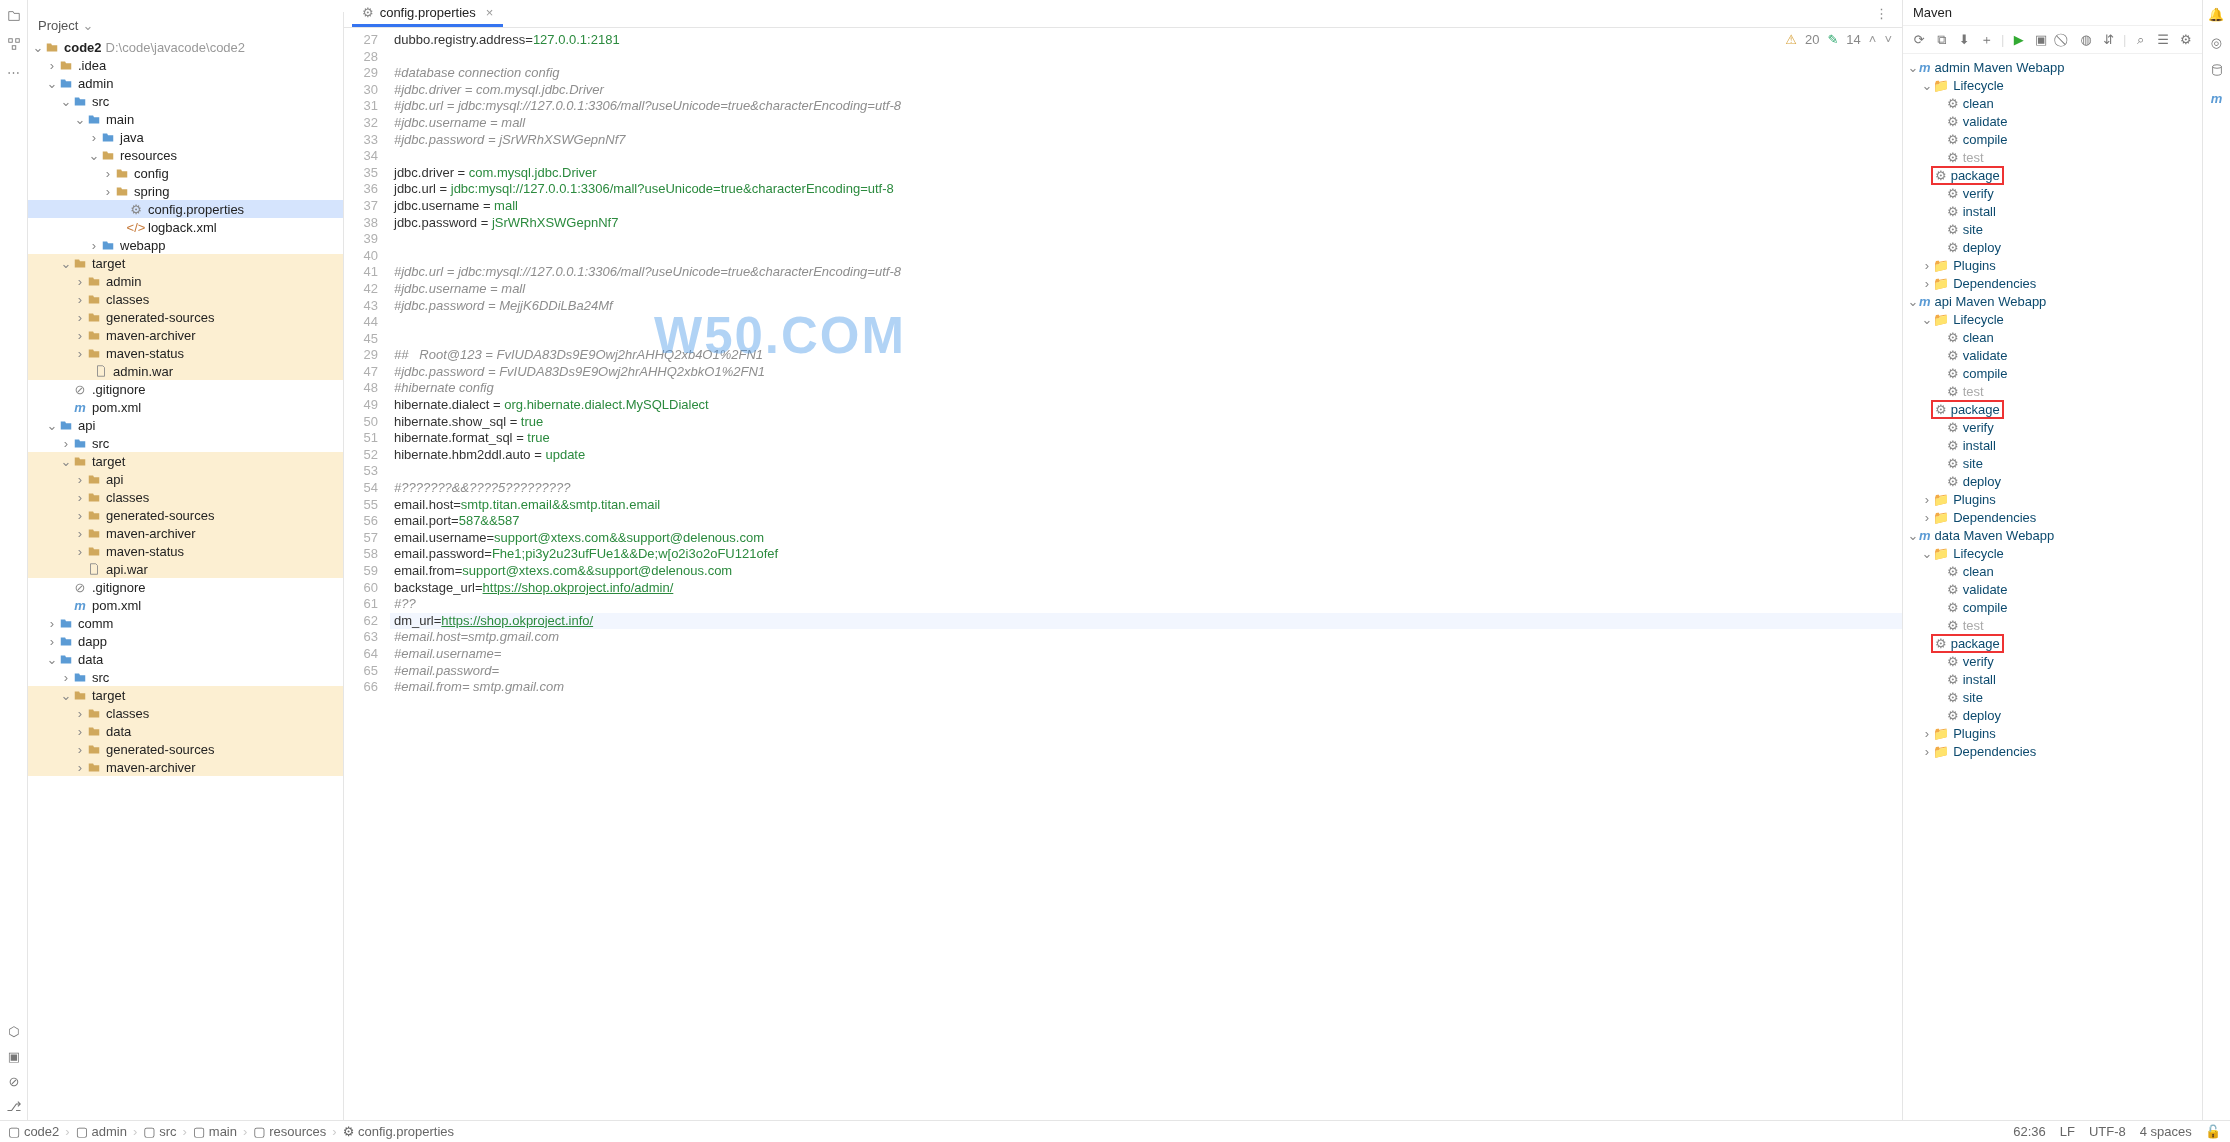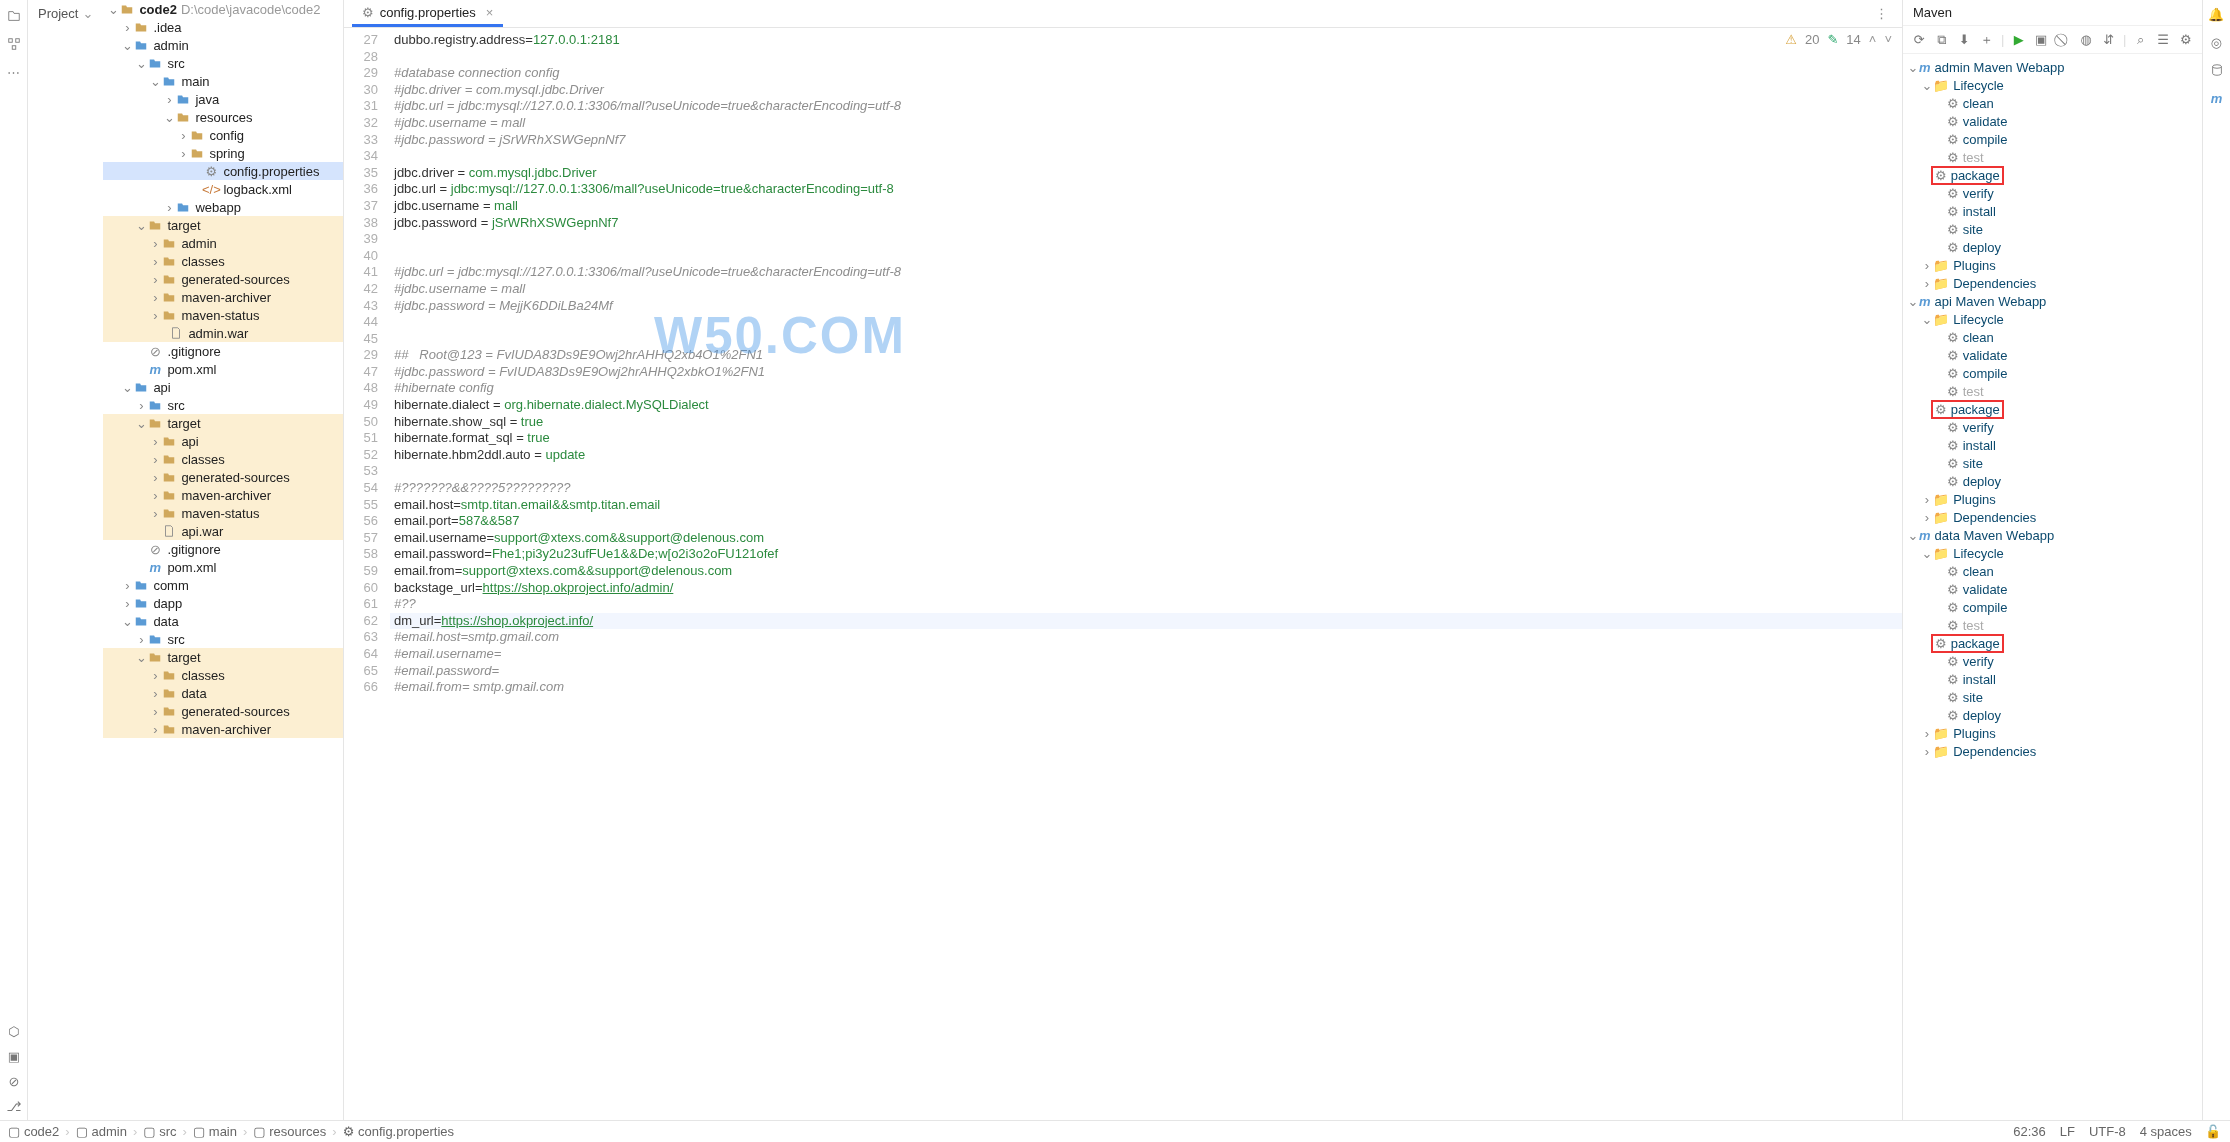--- a/index.html
+++ b/index.html
@@ -1,20 +1,20 @@
 <!DOCTYPE html>
 <html><head>
 <meta charset="utf-8">
 <style>
 * { margin: 0; padding: 0; box-sizing: border-box; font-family: -apple-system, "Segoe UI", Arial, sans-serif; font-size: 13px; }
 body { background: #fff; color: #333; overflow: hidden; }
 .app { display: flex; height: 100vh; width: 100vw; }
 .left-rail { width: 28px; background: #fff; border-right: 1px solid #e5e5e5; display: flex; flex-direction: column; align-items: center; padding-top: 8px; gap: 12px; }
 .left-rail .ic { width: 16px; height: 16px; color: #777; display:flex;align-items:center;justify-content:center;}
-.project-panel { width: 316px; background: #fff; border-right: 1px solid #e5e5e5; display: flex; flex-direction: row; }
+.project-panel { width: 316px; background: #fff; border-right: 1px solid #e5e5e5; display: flex; flex-direction: column; margin-top: 12px; }
 .project-header { height: 26px; display: flex; align-items: center; padding: 0 10px; color: #555; gap:4px;}
 .tree { flex:1; overflow-y:auto; font-size: 13px; }
 .tree .row { display:flex; align-items:center; height:18px; padding-right:4px; white-space:nowrap; }
 .tree .row.sel { background:#d5e4fd; }
 .tree .row.hl { background:#fcefd2; }
 .tree .tw { width:12px; text-align:center; color:#888; flex-shrink:0;}
 .tree .ic { width:16px; display:inline-flex; align-items:center; justify-content:center; margin-right:4px;}
 .tree .lbl { color:#222; }
 .tree .suf { color:#999; margin-left:4px;}
 .fld{color:#d0a85c;} .fld-b{color:#5b9bd5;} .fil{color:#888;} .xml{color:#c77a3a;} .m{color:#5b9bd5;font-weight:bold;font-style:italic;}

